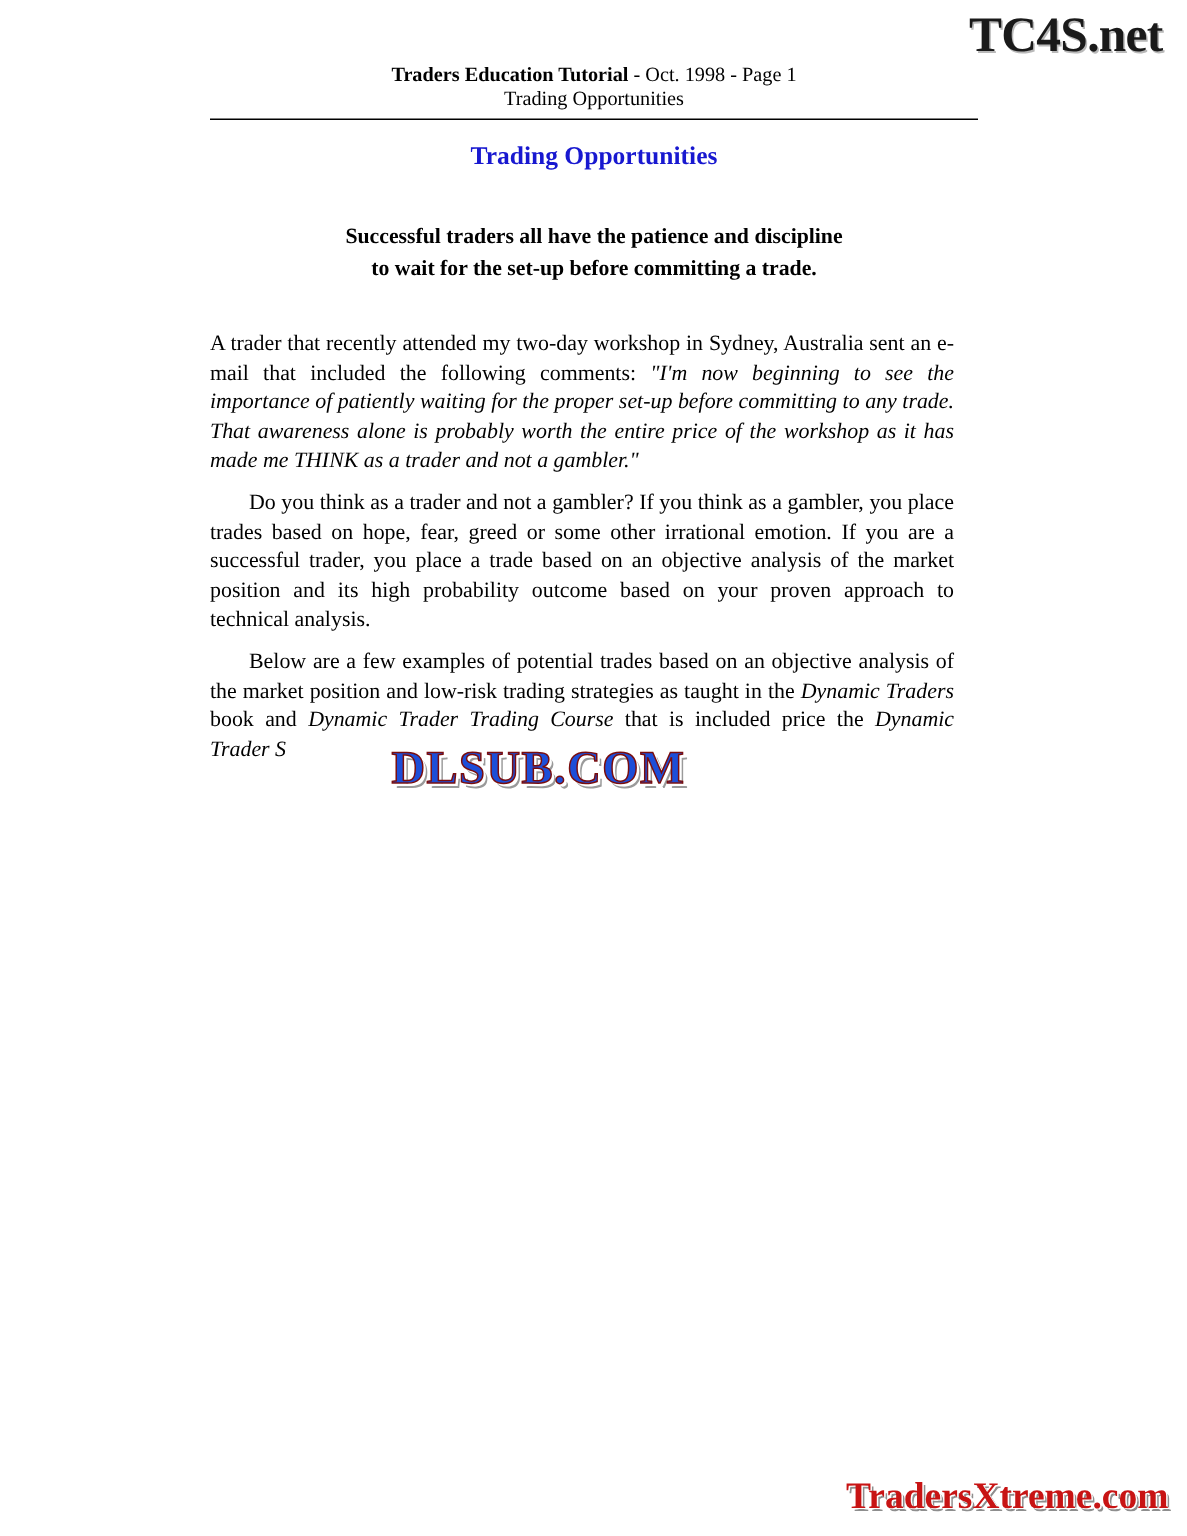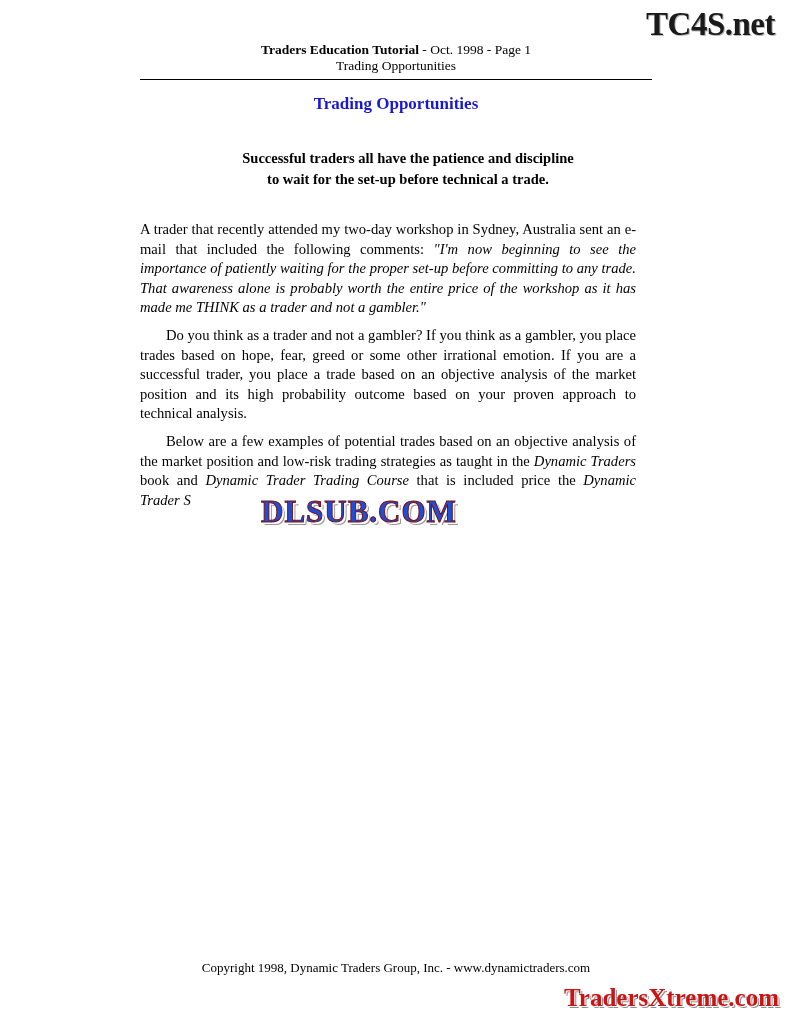--- a/index.html
+++ b/index.html
@@ -67,21 +67,21 @@
     text-align: center;
     color: #1818d0;
     font-weight: bold;
     font-size: 17px;
   }
 
   
   .subtitle {
     position: absolute;
     top: 148px;
-    left: 152px;
+    left: 140px;
     width: 512px;
     text-align: center;
     font-weight: bold;
     font-size: 14.5px;
     line-height: 21px;
   }
 
   
   .body-text {
     position: absolute;
@@ -149,28 +149,27 @@
     <div class="line1"><b>Traders Education Tutorial</b><span> - Oct. 1998 - Page 1</span></div>
     <div class="line2">Trading Opportunities</div>
   </div>
 
   <div class="hrule"></div>
 
   <div class="doc-title">Trading Opportunities</div>
 
   <div class="subtitle">
     <div>Successful traders all have the patience and discipline</div>
-    <div>to wait for the set-up before technical a trade.</div>
+    <div>to wait for the set-up before committing a trade.</div>
   </div>
 
   <div class="body-text">
     <p><span>A trader that recently attended my two-day workshop in Sydney, Australia sent an e-mail that included the following comments: </span><span class="ital">"I'm now beginning to see the importance of patiently waiting for the proper set-up before committing to any trade. That awareness alone is probably worth the entire price of the workshop as it has made me THINK as a trader and not a gambler."</span></p>
     <p class="indent">Do you think as a trader and not a gambler? If you think as a gambler, you place trades based on hope, fear, greed or some other irrational emotion. If you are a successful trader, you place a trade based on an objective analysis of the market position and its high probability outcome based on your proven approach to technical analysis.</p>
     <p class="indent"><span>Below are a few examples of potential trades based on an objective analysis of the market position and low-risk trading strategies as taught in the </span><span class="ital">Dynamic Traders</span><span> book and </span><span class="ital">Dynamic Trader Trading Course</span><span> that is included price the </span><span class="ital">Dynamic Trader S</span></p>
   </div>
 
   <div class="wm-mid">DLSUB.COM</div>
 
-  <div class="footer">Copyright 1998, Dynamic Traders Group, Inc. - www.dynamictraders.com</div>
 
   <div class="wm-bottom">TradersXtreme.com</div>
 
 </div>
 
 </body></html>

